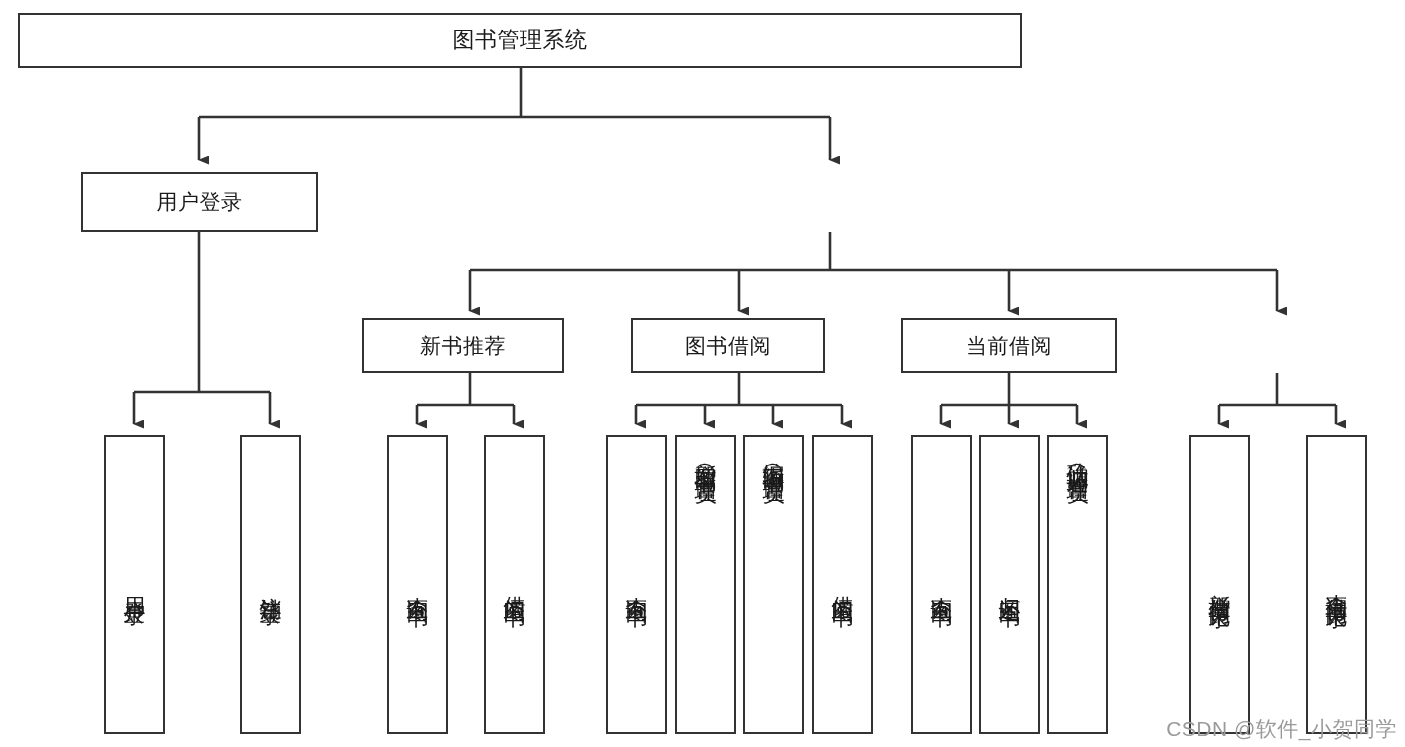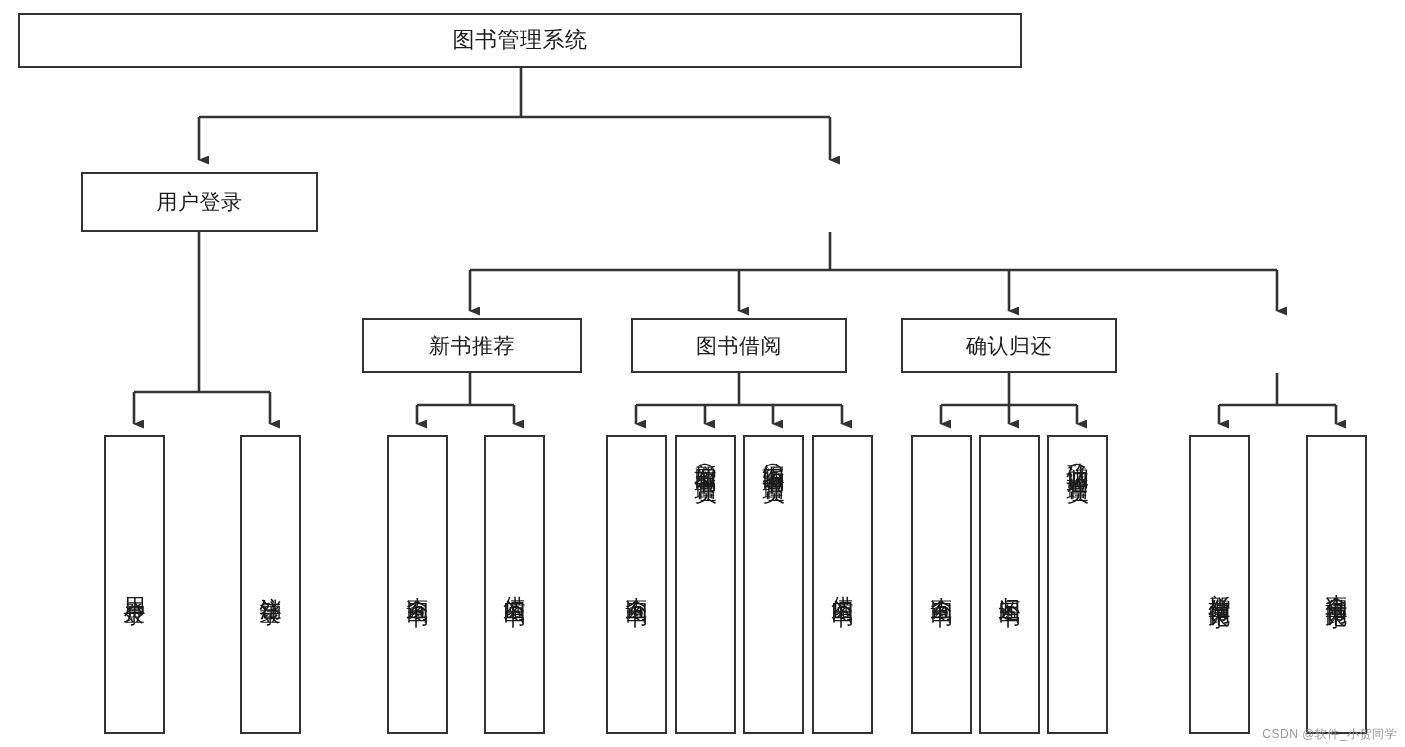--- a/index.html
+++ b/index.html
@@ -67,21 +67,21 @@
     white-space: nowrap;
   }
   .node.vert.center-text {
     align-items: center;
     padding-top: 0;
   }
   #watermark {
     position: absolute;
     right: 8px;
     bottom: 4px;
-    font-size: 12px;
+    font-size: 21px;
     color: #9a9a9a;
     white-space: nowrap;
     letter-spacing: 0.5px;
   }
 </style>
 </head>
 <body>
 
 <div id="diagram-root">
 
@@ -137,30 +137,30 @@
 
   <div class="node horiz root" style="left:18px; top:13px; width:1004px; height:55px;">
     <span class="node-label">图书管理系统</span>
   </div>
 
   <div class="node horiz" style="left:81px; top:172px; width:237px; height:60px;">
     <span class="node-label">用户登录</span>
   </div>
 
 
-  <div class="node horiz" style="left:362px; top:318px; width:220px; height:55px;">
+  <div class="node horiz" style="left:362px; top:318px; width:202px; height:55px;">
     <span class="node-label">新书推荐</span>
   </div>
 
-  <div class="node horiz" style="left:631px; top:318px; width:216px; height:55px;">
+  <div class="node horiz" style="left:631px; top:318px; width:194px; height:55px;">
     <span class="node-label">图书借阅</span>
   </div>
 
   <div class="node horiz" style="left:901px; top:318px; width:216px; height:55px;">
-    <span class="node-label">确认归还</span>
+    <span class="node-label">当前借阅</span>
   </div>
 
 
   <div class="node vert center-text" style="left:104px; top:435px; width:61px; height:299px;">
     <span class="node-label">用户登录</span>
   </div>
 
   <div class="node vert center-text" style="left:240px; top:435px; width:61px; height:299px;">
     <span class="node-label">注销登录</span>
   </div>

